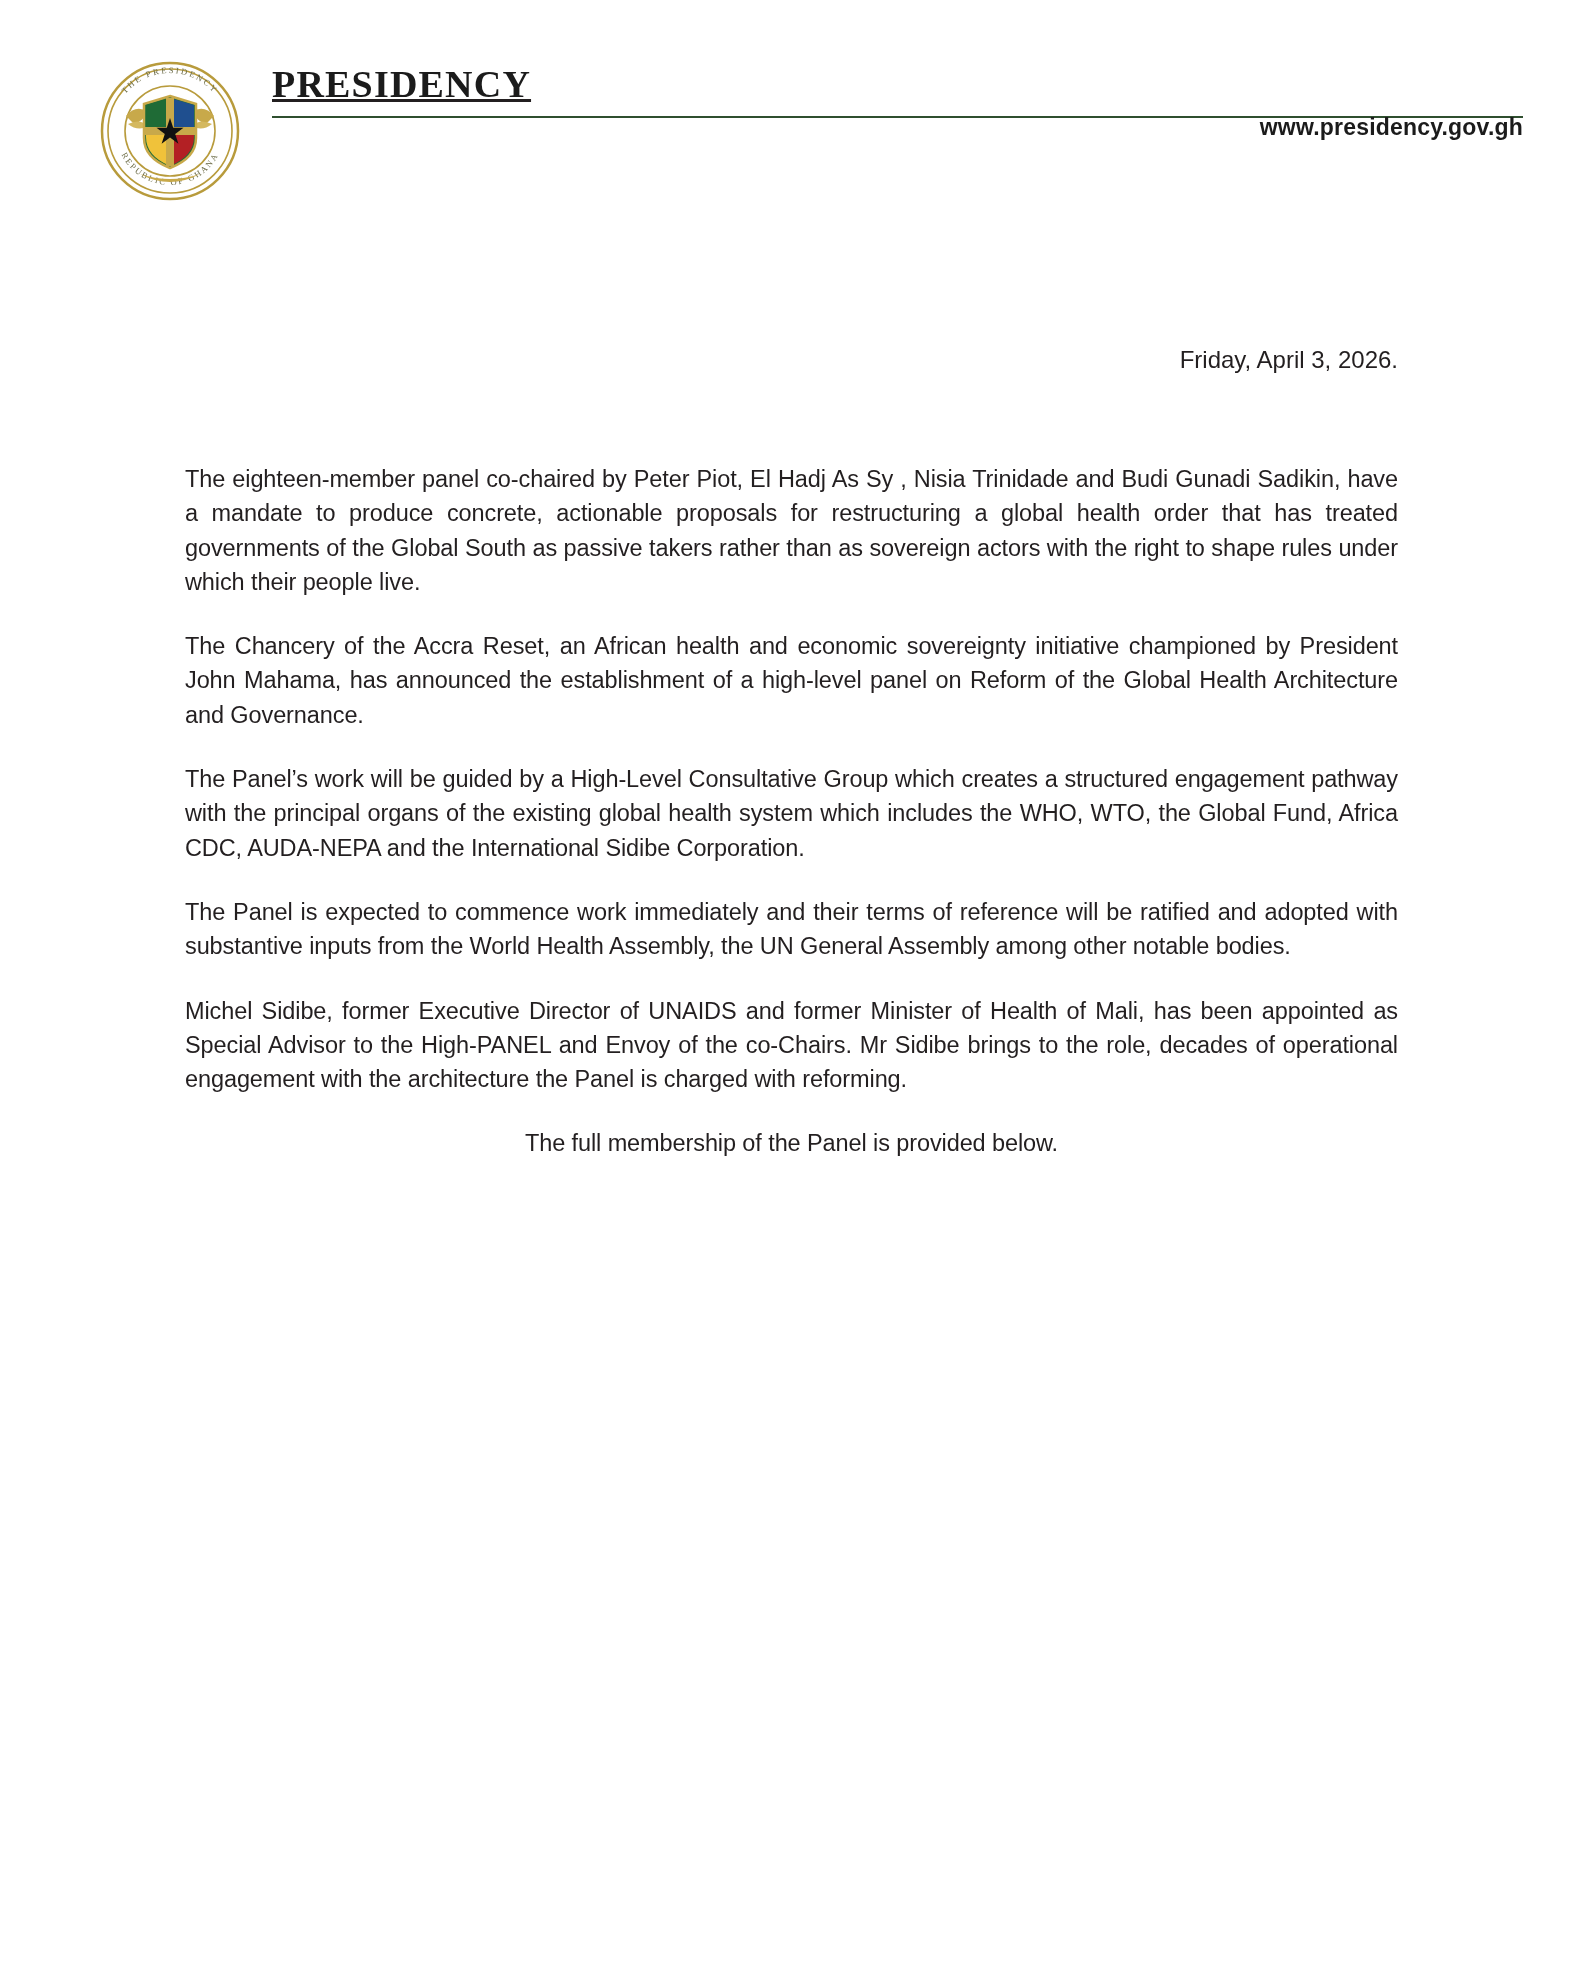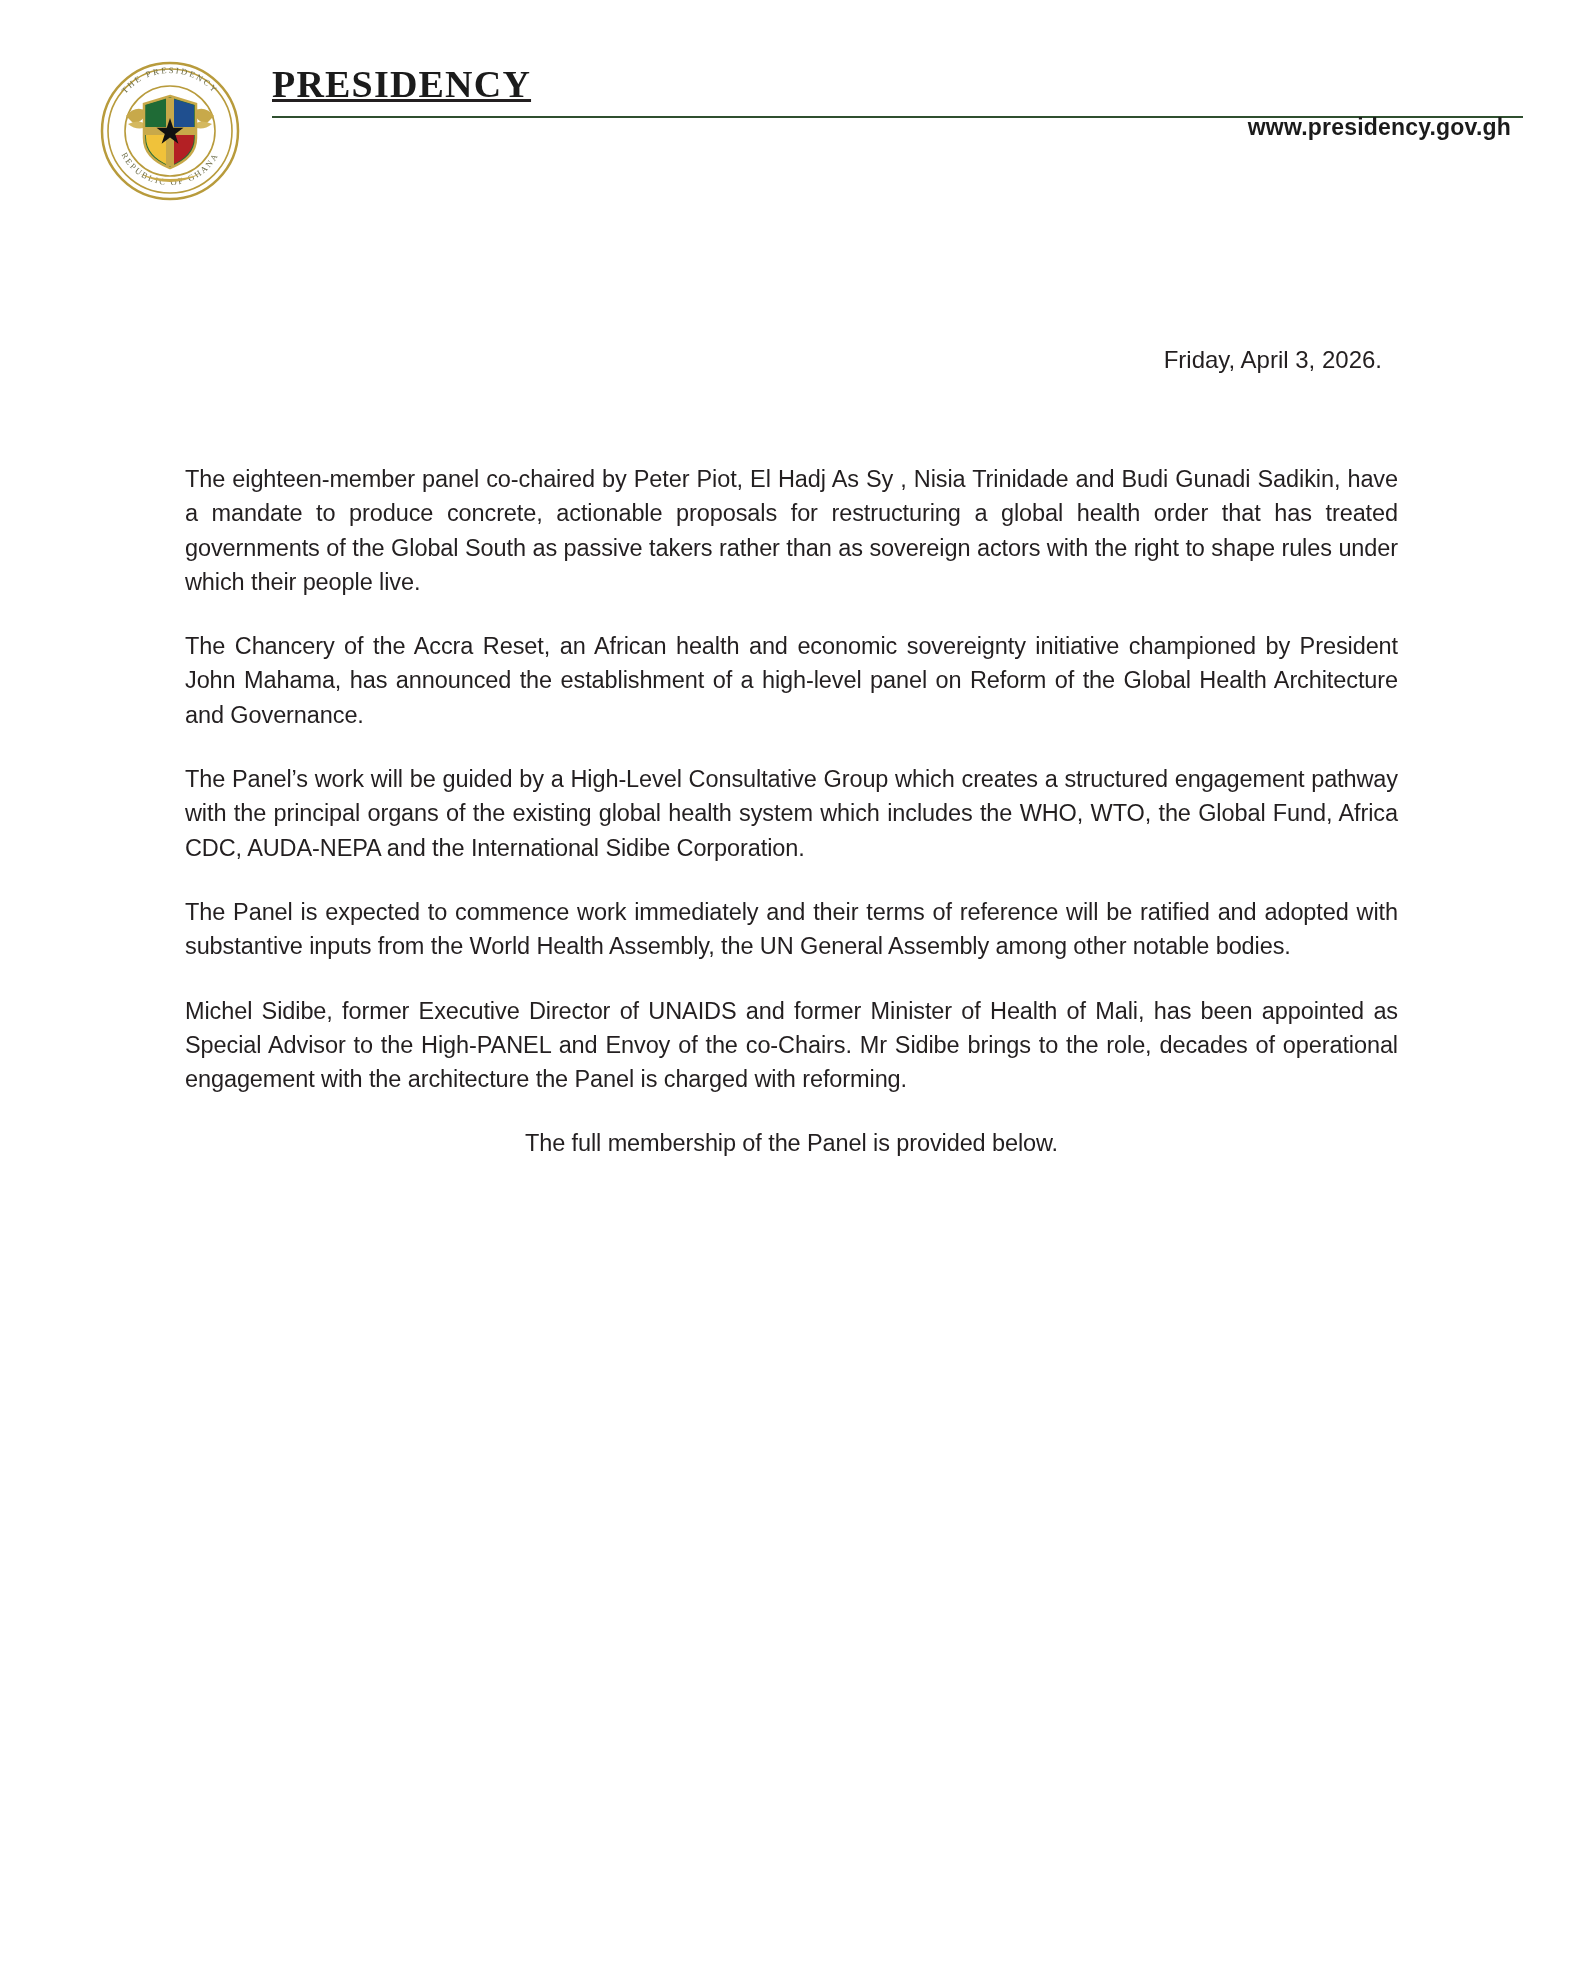--- a/index.html
+++ b/index.html
@@ -65,40 +65,40 @@
 
   .masthead-rule {
     border: none;
     border-top: 2px solid #2f4f2f;
     margin: 10px 0 0 0;
     width: 100%;
   }
 
   .website {
     position: absolute;
-    right: 12px;
+    right: 0;
     top: 74px;
     font-family: "Liberation Sans", sans-serif;
     font-size: 23px;
     font-weight: bold;
     color: #1b1b1b;
     letter-spacing: 0.2px;
   }
 
   
   .content {
     padding: 0 185px 0 185px;
     margin-top: 130px;
   }
 
   .date-line {
     text-align: right;
     font-size: 24px;
     color: #231f20;
-    margin-right: 16px;
+    margin-right: 0;
     margin-bottom: 88px;
   }
 
   .headline {
     text-align: center;
     font-size: 23.5px;
     font-weight: 600;
     color: #1b1b1b;
     margin-bottom: 44px;
     letter-spacing: -0.2px;

